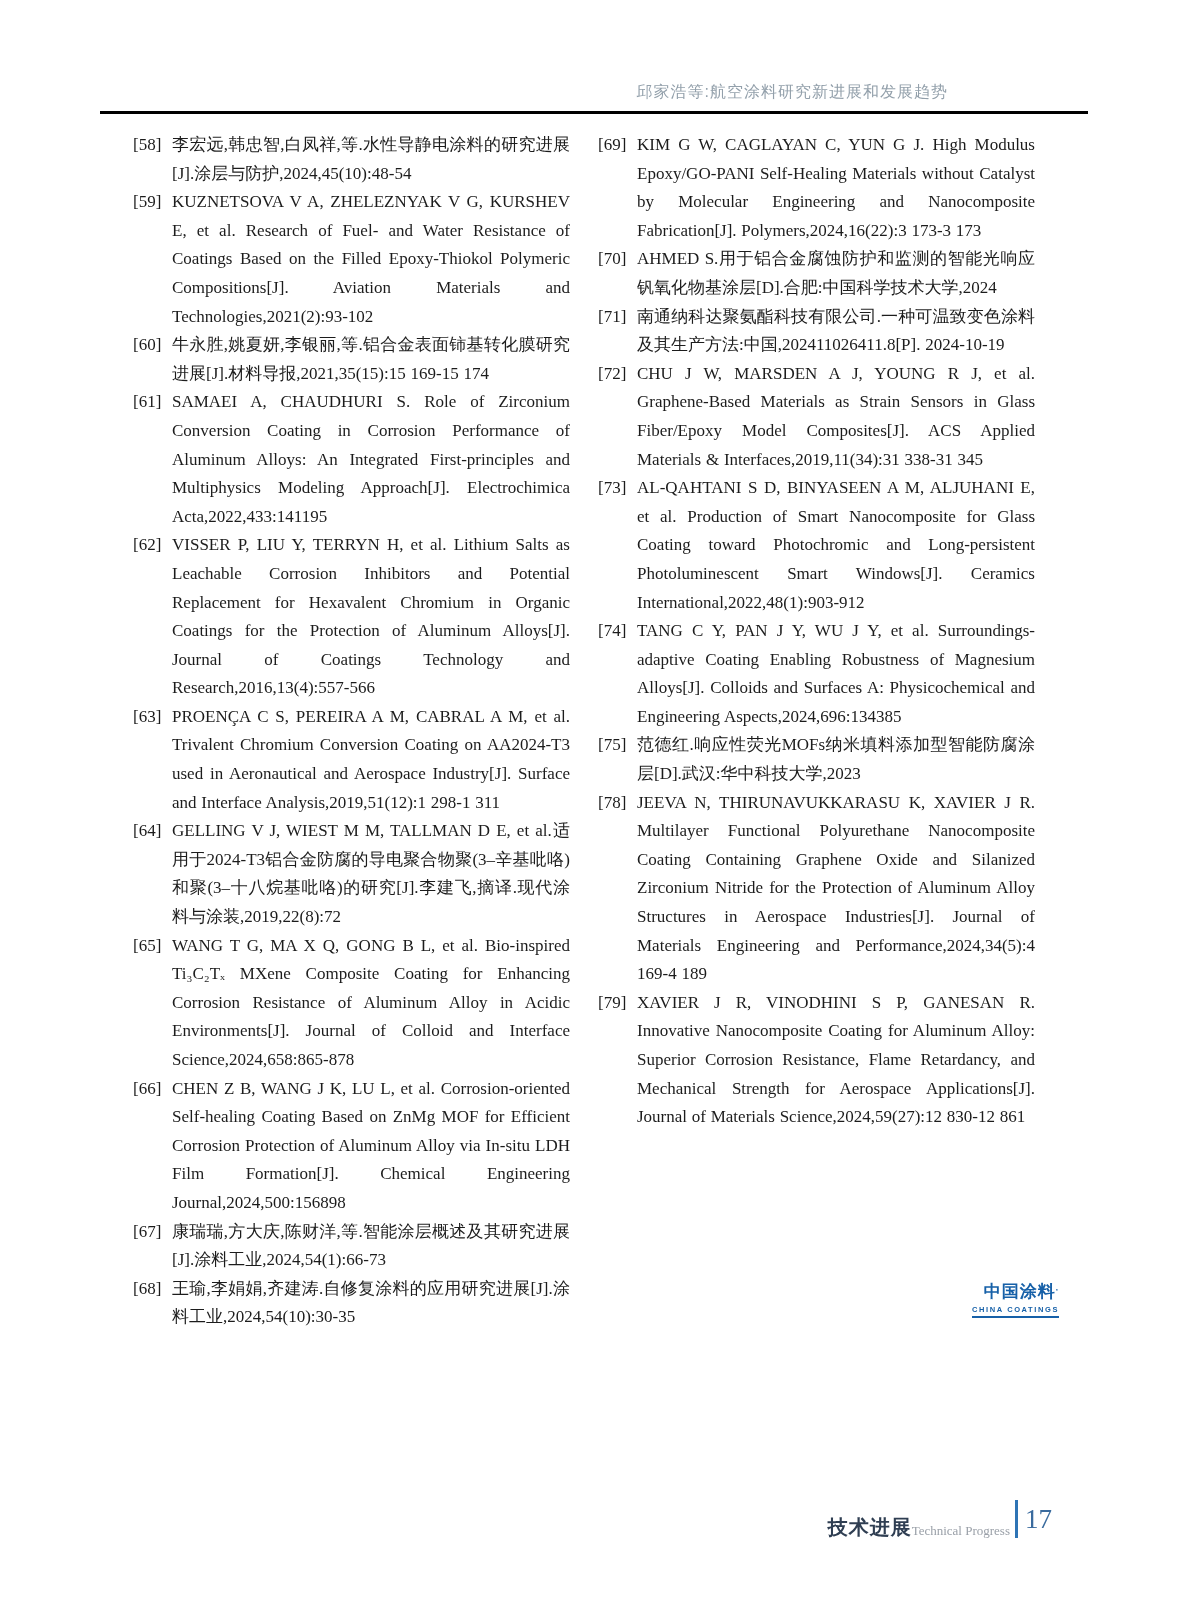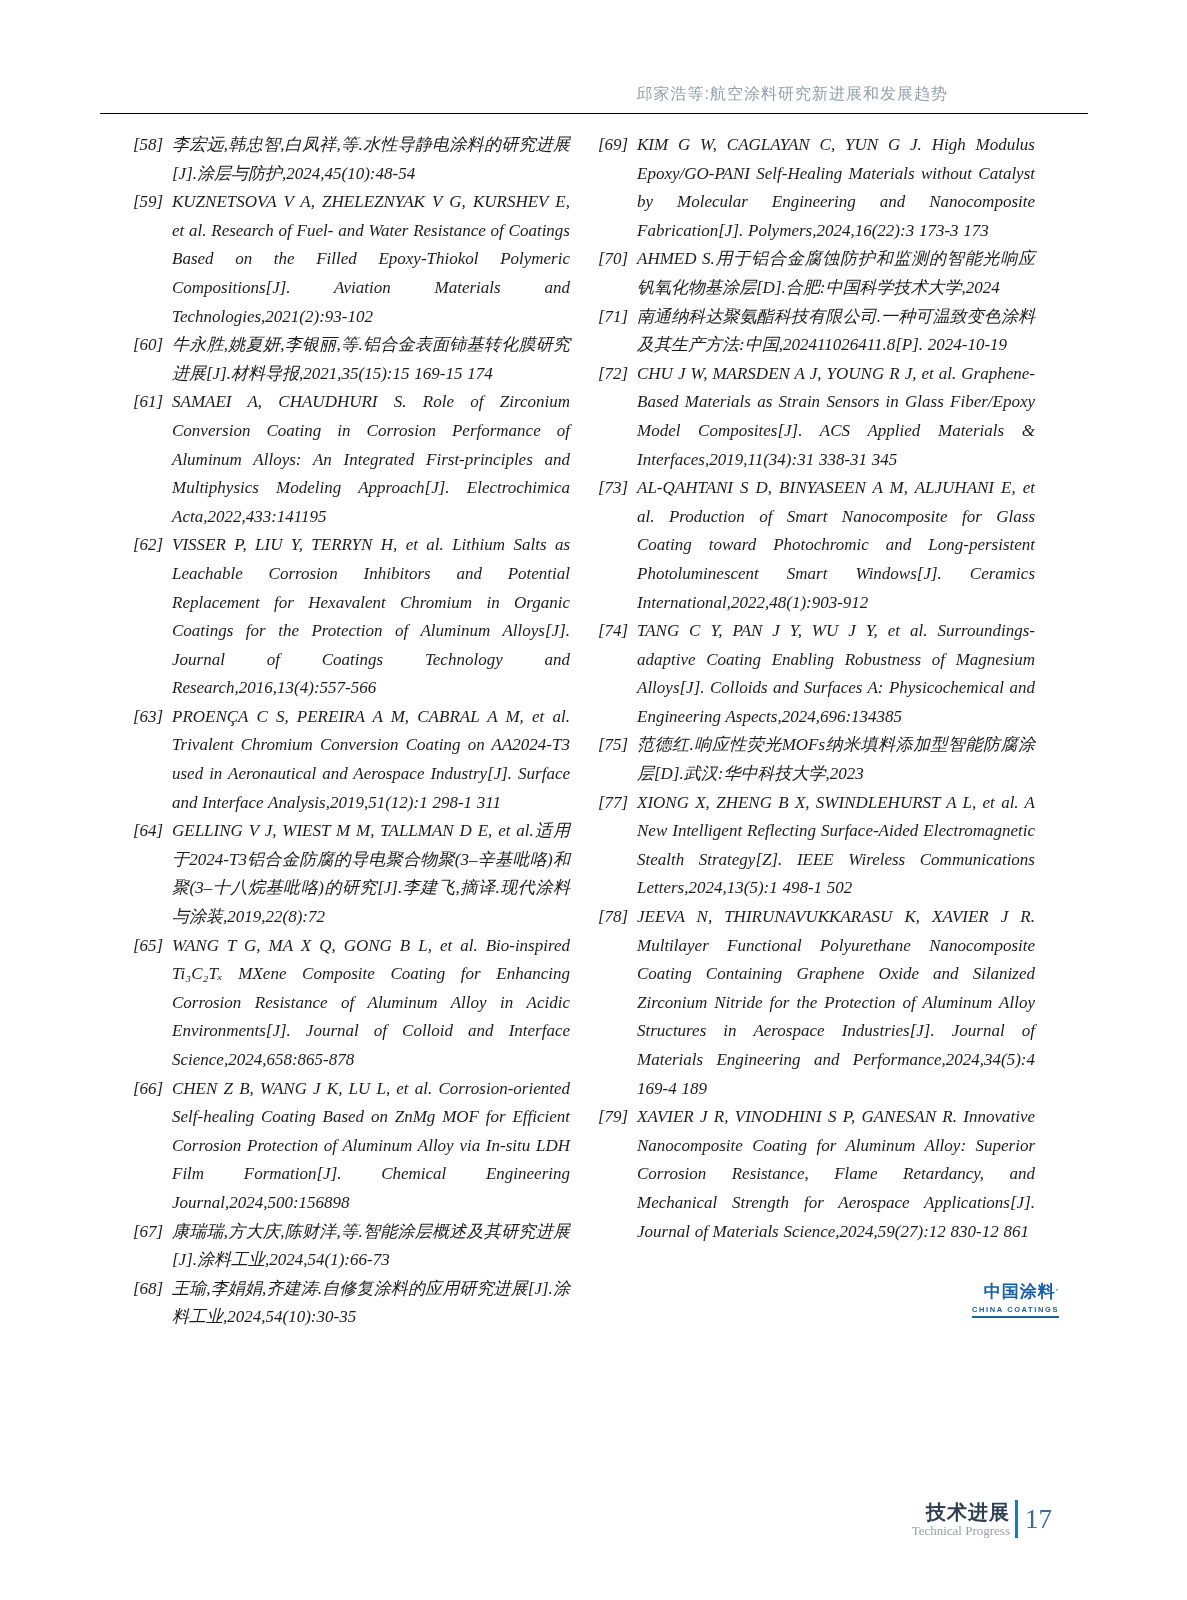--- a/index.html
+++ b/index.html
@@ -9,37 +9,37 @@
     background:#ffffff;
     margin:0 auto;
     overflow:hidden;
     font-family:"Liberation Serif","DejaVu Serif",serif;
     color:#1c1c1c;
   }
   
   .header{
     position:absolute;top:0;left:100px;right:99px;height:114px;
     display:flex;align-items:flex-end;justify-content:flex-end;
-    border-bottom:1px solid #000000;
+    border-bottom:3px solid #000000;
     box-sizing:border-box;
     padding-bottom:8px;
   }
   .running-title{
     font-family:"Liberation Sans","DejaVu Sans",sans-serif;
     font-size:16px;
     letter-spacing:1px;
     color:#93a0ab;
     padding-right:140px;
   }
   
   .columns{
     position:absolute;top:131px;left:133px;
     display:flex;gap:28px;
   }
-  .col{width:437px;font-style:italic;}
+  .col{width:437px;}
   .ref{
     display:flex;
     font-size:17px;
     line-height:28.6px;
   }
   .ref-num{flex:0 0 39px;}
   .ref-text{
     flex:1;
     text-align:justify;
     word-spacing:0.5px;
@@ -58,21 +58,21 @@
   .logo-en{
     font-size:7.5px;font-weight:bold;letter-spacing:1.6px;line-height:9px;
     border-bottom:2px solid #1660a8;padding-bottom:2px;margin-left:18px;
   }
   
   .footer{
     position:absolute;top:1500px;right:135px;
     display:flex;align-items:stretch;
   }
   .footer-section{
-    display:flex;flex-direction:column;align-items:flex-end;justify-content:center;
+    display:flex;flex-direction:row;align-items:flex-end;justify-content:center;
   }
   .footer-cn{
     font-family:"Liberation Sans","DejaVu Sans",sans-serif;
     font-size:20px;font-weight:bold;color:#2f3e52;line-height:22px;letter-spacing:1px;
   }
   .footer-en{
     font-size:13px;color:#9aa0a8;line-height:15px;
   }
   .footer-bar{
     width:3px;background:#2e74b5;margin:0 7px 0 5px;height:38px;align-self:center;
@@ -160,24 +160,20 @@
         </div>
         <div class="ref">
           <span class="ref-num">[74]</span>
           <span class="ref-text">TANG C Y, PAN J Y, WU J Y, et al. Surroundings-adaptive Coating Enabling Robustness of Magnesium Alloys[J]. Colloids and Surfaces A: Physicochemical and Engineering Aspects,2024,696:134385</span>
         </div>
         <div class="ref">
           <span class="ref-num">[75]</span>
           <span class="ref-text">范德红.响应性荧光MOFs纳米填料添加型智能防腐涂层[D].武汉:华中科技大学,2023</span>
         </div>
         <div class="ref">
-          <span class="ref-num">[77]</span>
-          <span class="ref-text">XIONG X, ZHENG B X, SWINDLEHURST A L, et al. A New Intelligent Reflecting Surface-Aided Electromagnetic Stealth Strategy[Z]. IEEE Wireless Communications Letters,2024,13(5):1 498-1 502</span>
-        </div>
-        <div class="ref">
           <span class="ref-num">[78]</span>
           <span class="ref-text">JEEVA N, THIRUNAVUKKARASU K, XAVIER J R. Multilayer Functional Polyurethane Nanocomposite Coating Containing Graphene Oxide and Silanized Zirconium Nitride for the Protection of Aluminum Alloy Structures in Aerospace Industries[J]. Journal of Materials Engineering and Performance,2024,34(5):4 169-4 189</span>
         </div>
         <div class="ref">
           <span class="ref-num">[79]</span>
           <span class="ref-text">XAVIER J R, VINODHINI S P, GANESAN R. Innovative Nanocomposite Coating for Aluminum Alloy: Superior Corrosion Resistance, Flame Retardancy, and Mechanical Strength for Aerospace Applications[J]. Journal of Materials Science,2024,59(27):12 830-12 861</span>
         </div>
       </div>
   </div>
 

